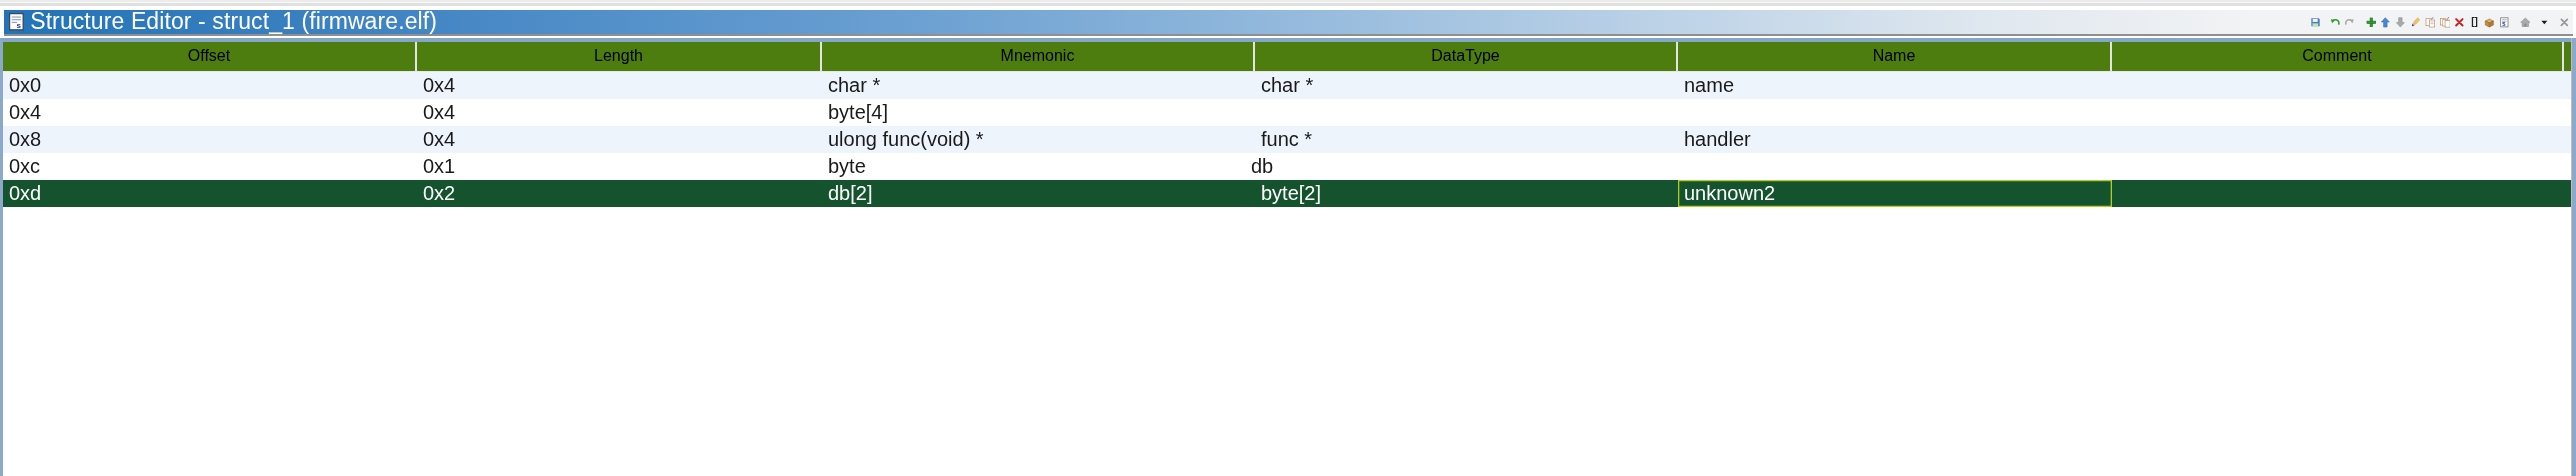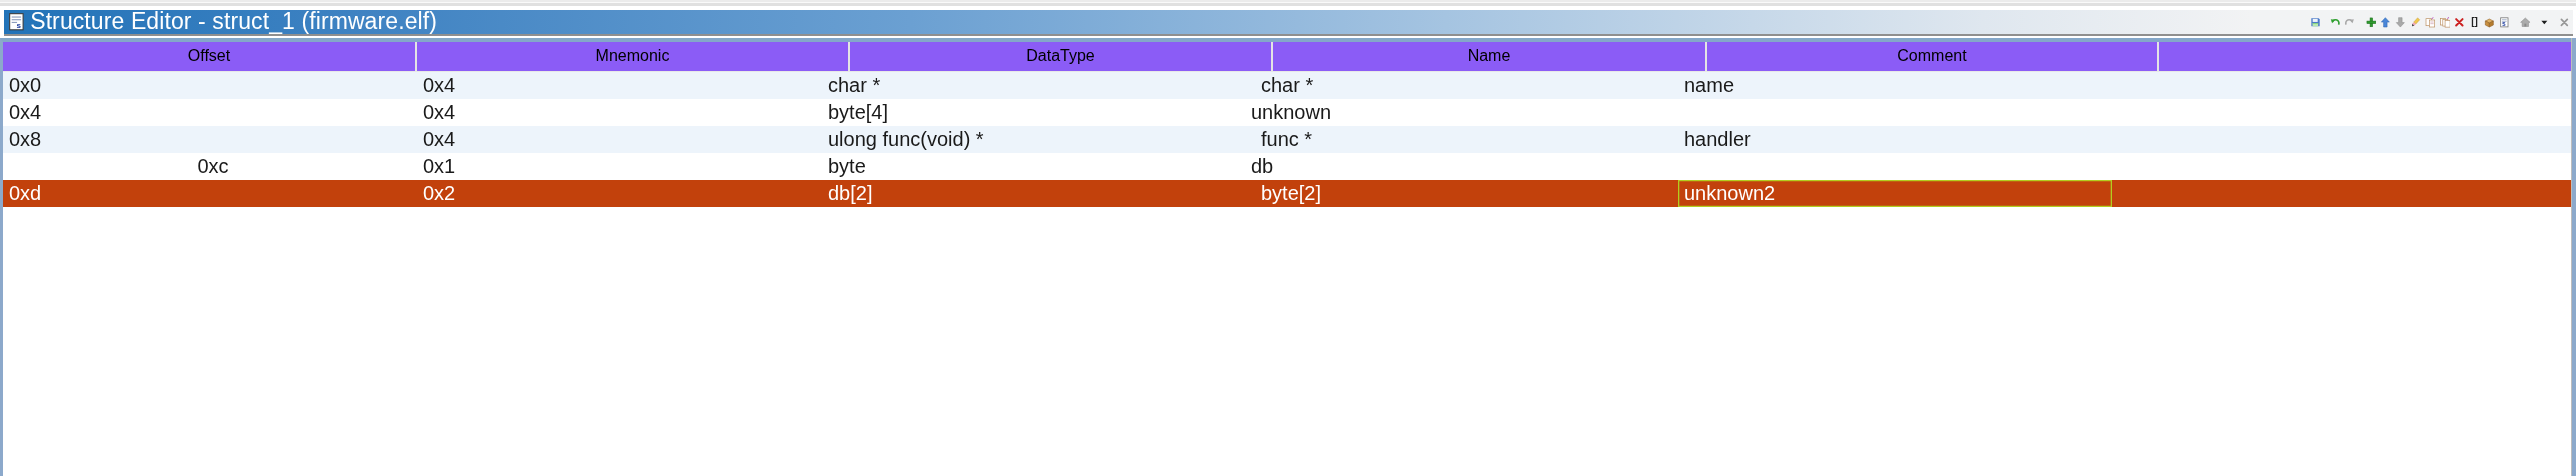--- a/index.html
+++ b/index.html
@@ -56,33 +56,33 @@
     border-top: 4px solid #84a7c9;
     border-left: 3.4px solid #8ca9cb;
     box-shadow: inset 0 0.7px 0 #6f94bb;
   }
   .right-edge {
     position: absolute; right: 0; top: 38px; bottom: 0; width: 5.4px;
     background: linear-gradient(to right, #bdbdbd 0 1.3px, #8ca9cb 1.3px 5.4px);
     z-index: 5;
   }
 
-  .theader { display: flex; height: 29.5px; background: #8b5cf6;
+  .theader { display: flex; height: 29.5px; background: #4d7c0f;
     border-bottom: 1.3px solid #e8e8e8; }
   .hcell {
     height: 100%; flex: 0 0 auto;
     font-size: 16px; color: #000000; text-align: center; line-height: 28px;
     border-right: 2px solid #e4e4e4;
     overflow: hidden; white-space: nowrap;
   }
 
   .trow { display: flex; height: 27px; }
   .trow.alt  { background: #edf4fb; }
   .trow.norm { background: #ffffff; }
-  .trow.selected { background: #c2410c; color: #ffffff; }
+  .trow.selected { background: #14532d; color: #ffffff; }
   .tcell {
     height: 100%; flex: 0 0 auto;
     font-size: 20px; line-height: 26px; padding-left: 6px;
     overflow: hidden; white-space: nowrap;
   }
   .trow .tcell { color: #1a1a1a; }
   .trow.selected .tcell { color: #ffffff; }
   .cell-focus { box-shadow: inset 0 0 0 1.3px #b3cc20; }
 </style>
 </head>
@@ -205,51 +205,51 @@
           <svg viewBox="0 0 16 16">
             <path d="M3.6 3.6 L12.4 12.4 M12.4 3.6 L3.6 12.4" stroke="#979797" stroke-width="2.6" stroke-linecap="round"></path>
           </svg>
         </span>
       </div>
   </div>
 
   <div class="content">
     <div class="theader">
         <div class="hcell" style="width: 414px;">Offset</div>
+        <div class="hcell" style="width: 405px;">Length</div>
         <div class="hcell" style="width: 433px;">Mnemonic</div>
         <div class="hcell" style="width: 423px;">DataType</div>
         <div class="hcell" style="width: 434px;">Name</div>
         <div class="hcell" style="width: 452px;">Comment</div>
       </div>
     <div class="tbody">
         <div class="trow alt">
           <div class="tcell" style="width: 414px;">0x0</div>
           <div class="tcell" style="width: 405px;">0x4</div>
           <div class="tcell" style="width: 433px;">char *</div>
           <div class="tcell" style="width: 423px;">char *</div>
           <div class="tcell" style="width: 434px;">name</div>
           <div class="tcell" style="width: 452px;"></div>
         </div>
         <div class="trow norm">
           <div class="tcell" style="width: 414px;">0x4</div>
           <div class="tcell" style="width: 405px;">0x4</div>
           <div class="tcell" style="width: 423px;">byte[4]</div>
-          <div class="tcell" style="width: 434px;">unknown</div>
           <div class="tcell" style="width: 452px;"></div>
         </div>
         <div class="trow alt">
           <div class="tcell" style="width: 414px;">0x8</div>
           <div class="tcell" style="width: 405px;">0x4</div>
           <div class="tcell" style="width: 433px;">ulong func(void) *</div>
           <div class="tcell" style="width: 423px;">func *</div>
           <div class="tcell" style="width: 434px;">handler</div>
           <div class="tcell" style="width: 452px;"></div>
         </div>
         <div class="trow norm">
-          <div class="tcell" style="width: 414px; text-align: center;">0xc</div>
+          <div class="tcell" style="width: 414px;">0xc</div>
           <div class="tcell" style="width: 405px;">0x1</div>
           <div class="tcell" style="width: 423px;">byte</div>
           <div class="tcell" style="width: 433px;">db</div>
           <div class="tcell" style="width: 452px;"></div>
         </div>
         <div class="trow selected">
           <div class="tcell" style="width: 414px;">0xd</div>
           <div class="tcell" style="width: 405px;">0x2</div>
           <div class="tcell" style="width: 433px;">db[2]</div>
           <div class="tcell" style="width: 423px;">byte[2]</div>

